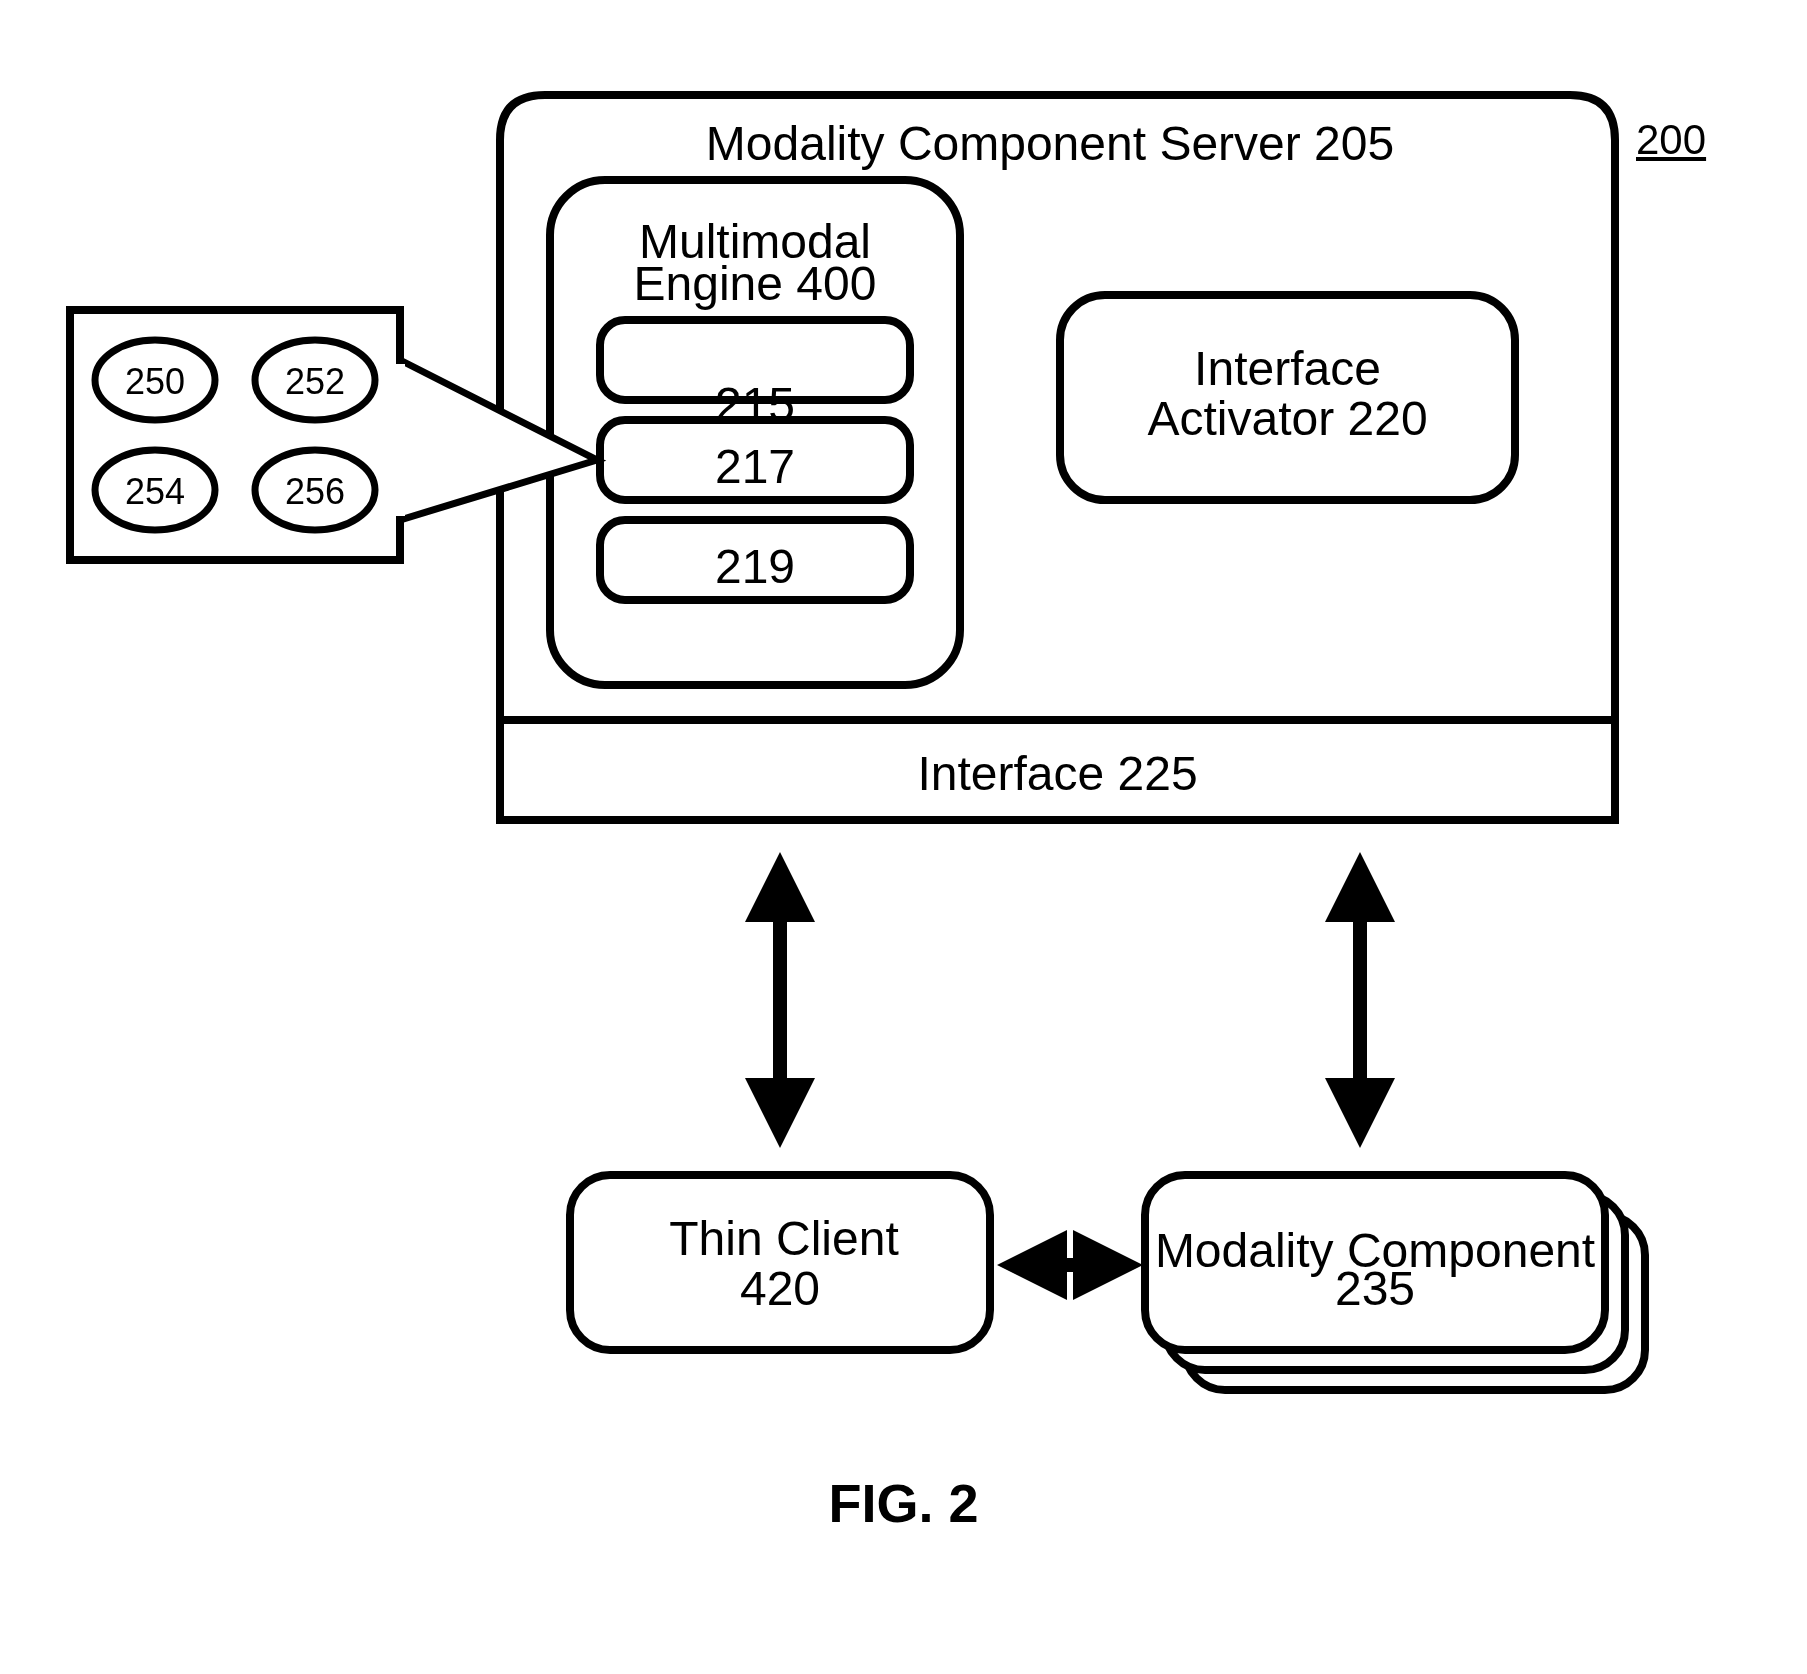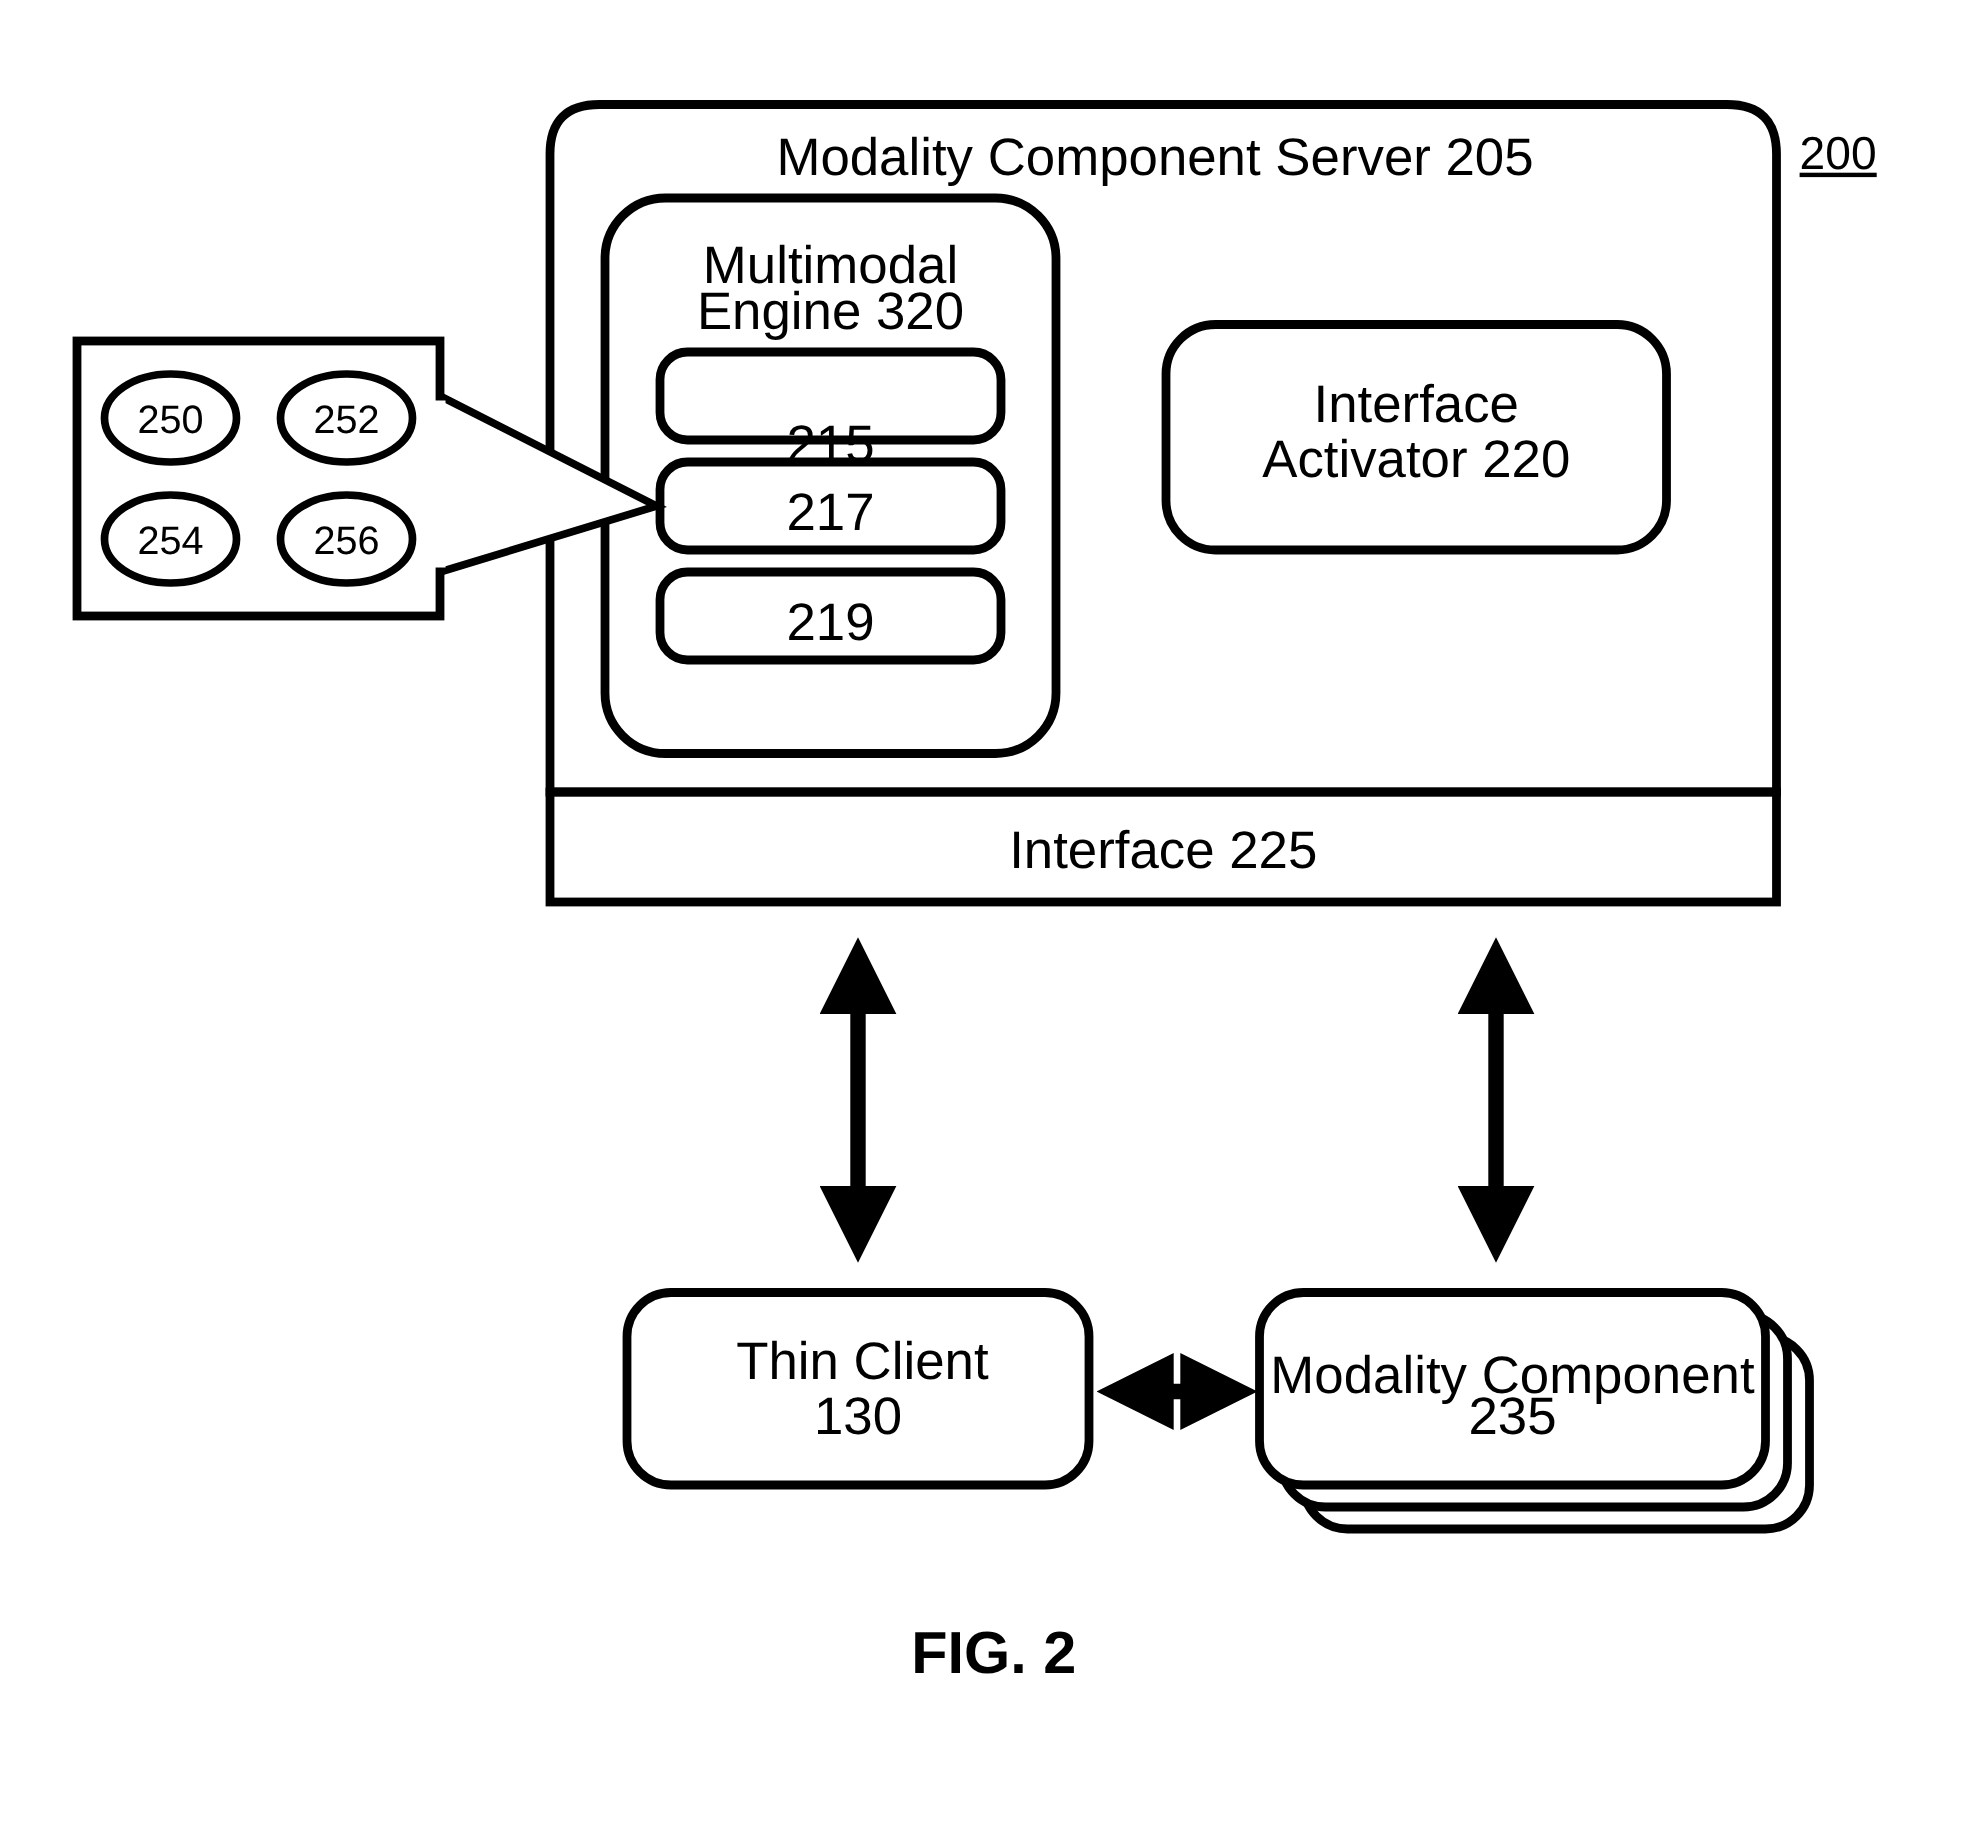--- a/index.html
+++ b/index.html
@@ -80,35 +80,35 @@
 
   <line x1="1025" y1="1265" x2="1115" y2="1265" stroke="#000" stroke-width="14" marker-start="url(#arrowStart)" marker-end="url(#arrowEnd)"></line>
 
 </svg>
 
 <div class="abs txt" style="left:1620px; top:115px; text-decoration: underline; font-size:42px;padding-left:16px;">200</div>
 
 <div class="abs txt" style="left:700px; top:115px; width:700px;">Modality Component Server 205</div>
 
 <div class="abs txt" style="left:600px; top:213px; width:310px;">Multimodal</div>
-<div class="abs txt" style="left:600px; top:255px; width:310px;">Engine 320</div>
+<div class="abs txt" style="left:600px; top:255px; width:310px;">Engine 400</div>
 
 <div class="abs txt" style="left:600px; top:338px; width:310px;margin-top:38px;">215</div>
 <div class="abs txt" style="left:600px; top:438px; width:310px;">217</div>
 <div class="abs txt" style="left:600px; top:538px; width:310px;">219</div>
 
 <div class="abs txt" style="left:1060px; top:340px; width:455px;">Interface</div>
 <div class="abs txt" style="left:1060px; top:390px; width:455px;">Activator 220</div>
 
 <div class="abs txt" style="left:500px; top:745px; width:1115px;">Interface 225</div>
 
 <div class="abs txt" style="left:115px; top:360px; width:80px; font-size:36px;">250</div>
 <div class="abs txt" style="left:275px; top:360px; width:80px; font-size:36px;">252</div>
 <div class="abs txt" style="left:115px; top:470px; width:80px; font-size:36px;">254</div>
 <div class="abs txt" style="left:275px; top:470px; width:80px; font-size:36px;">256</div>
 
 <div class="abs txt" style="left:574px; top:1210px; width:420px;">Thin Client</div>
-<div class="abs txt" style="left:570px; top:1260px; width:420px;">130</div>
+<div class="abs txt" style="left:570px; top:1260px; width:420px;">420</div>
 
 <div class="abs txt" style="left:1145px; top:1210px; width:460px;margin-top:12px;">Modality Component</div>
 <div class="abs txt" style="left:1145px; top:1260px; width:460px;">235</div>
 
 <div class="abs" style="left:0; top:1472px; width:1807px; text-align:center; font-size:54px; font-weight:bold;">FIG. 2</div>
 
 </body></html>

